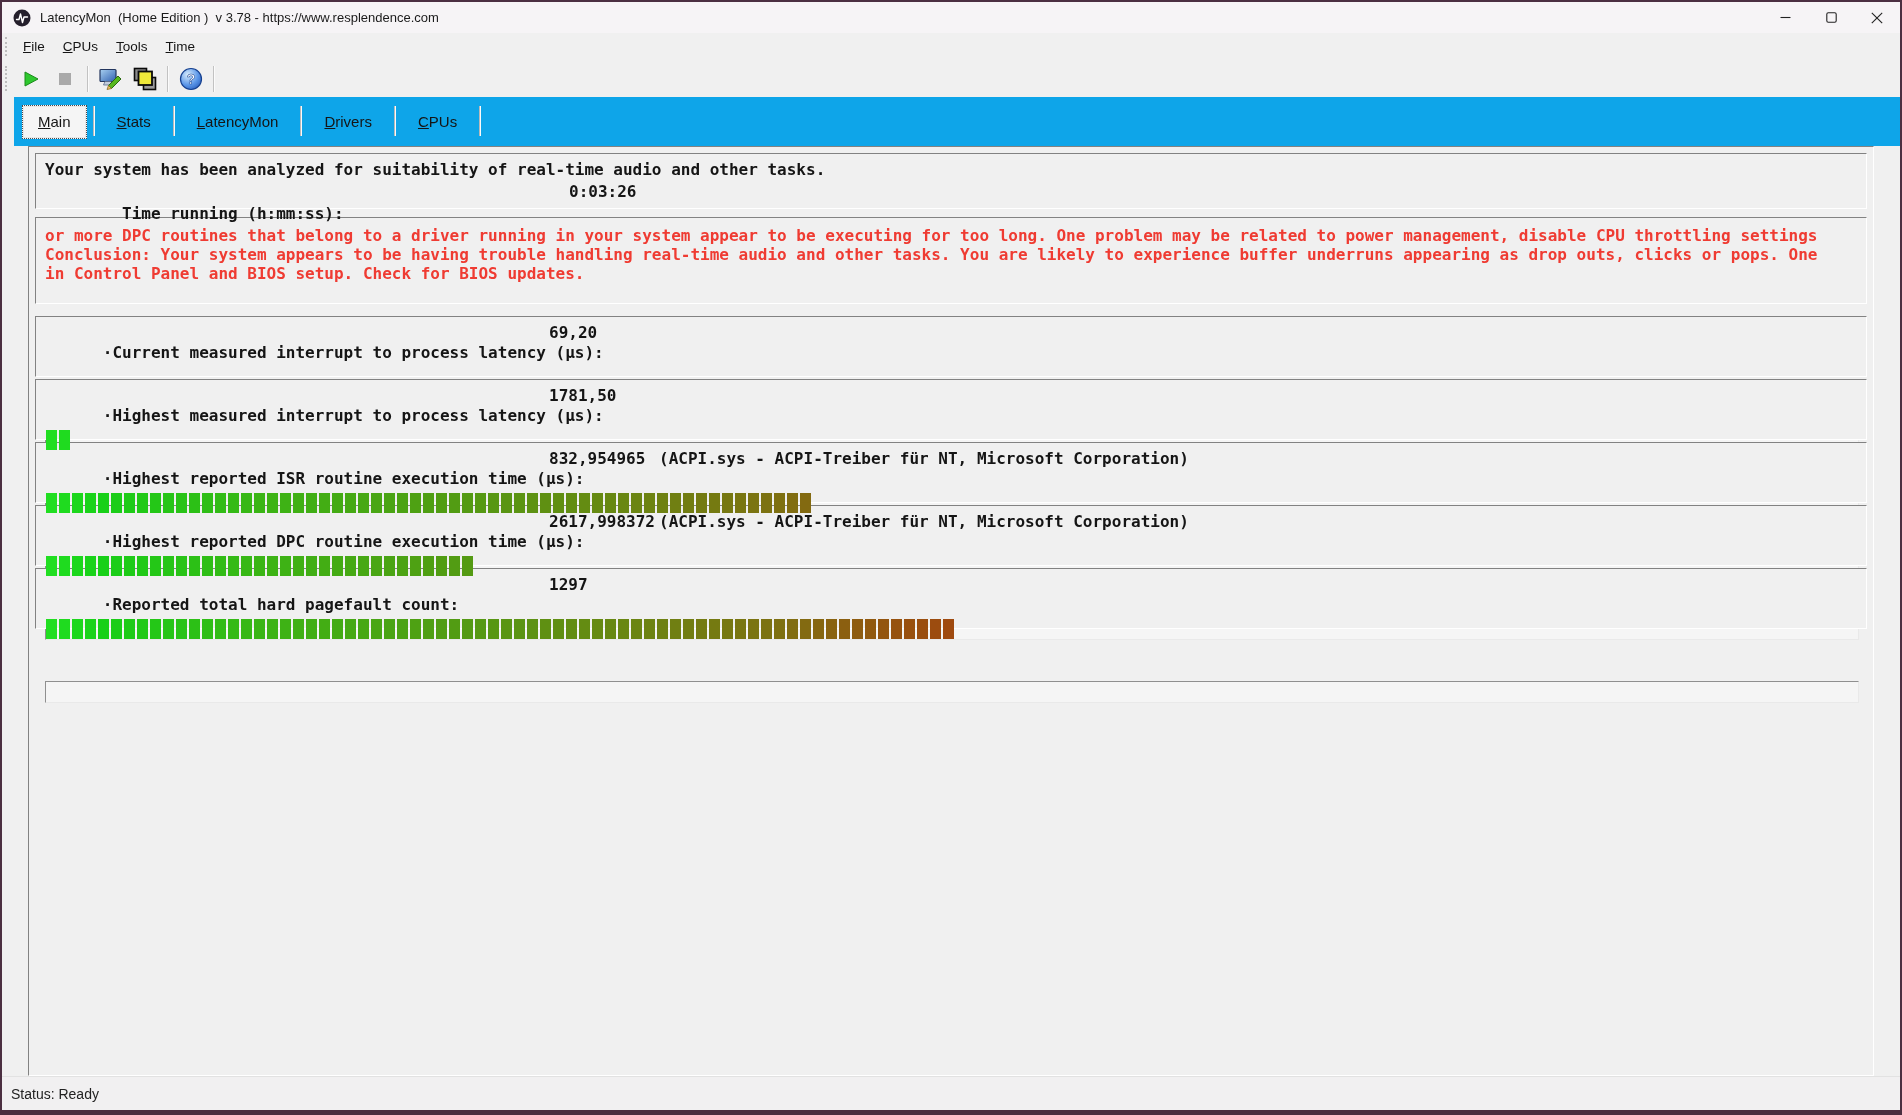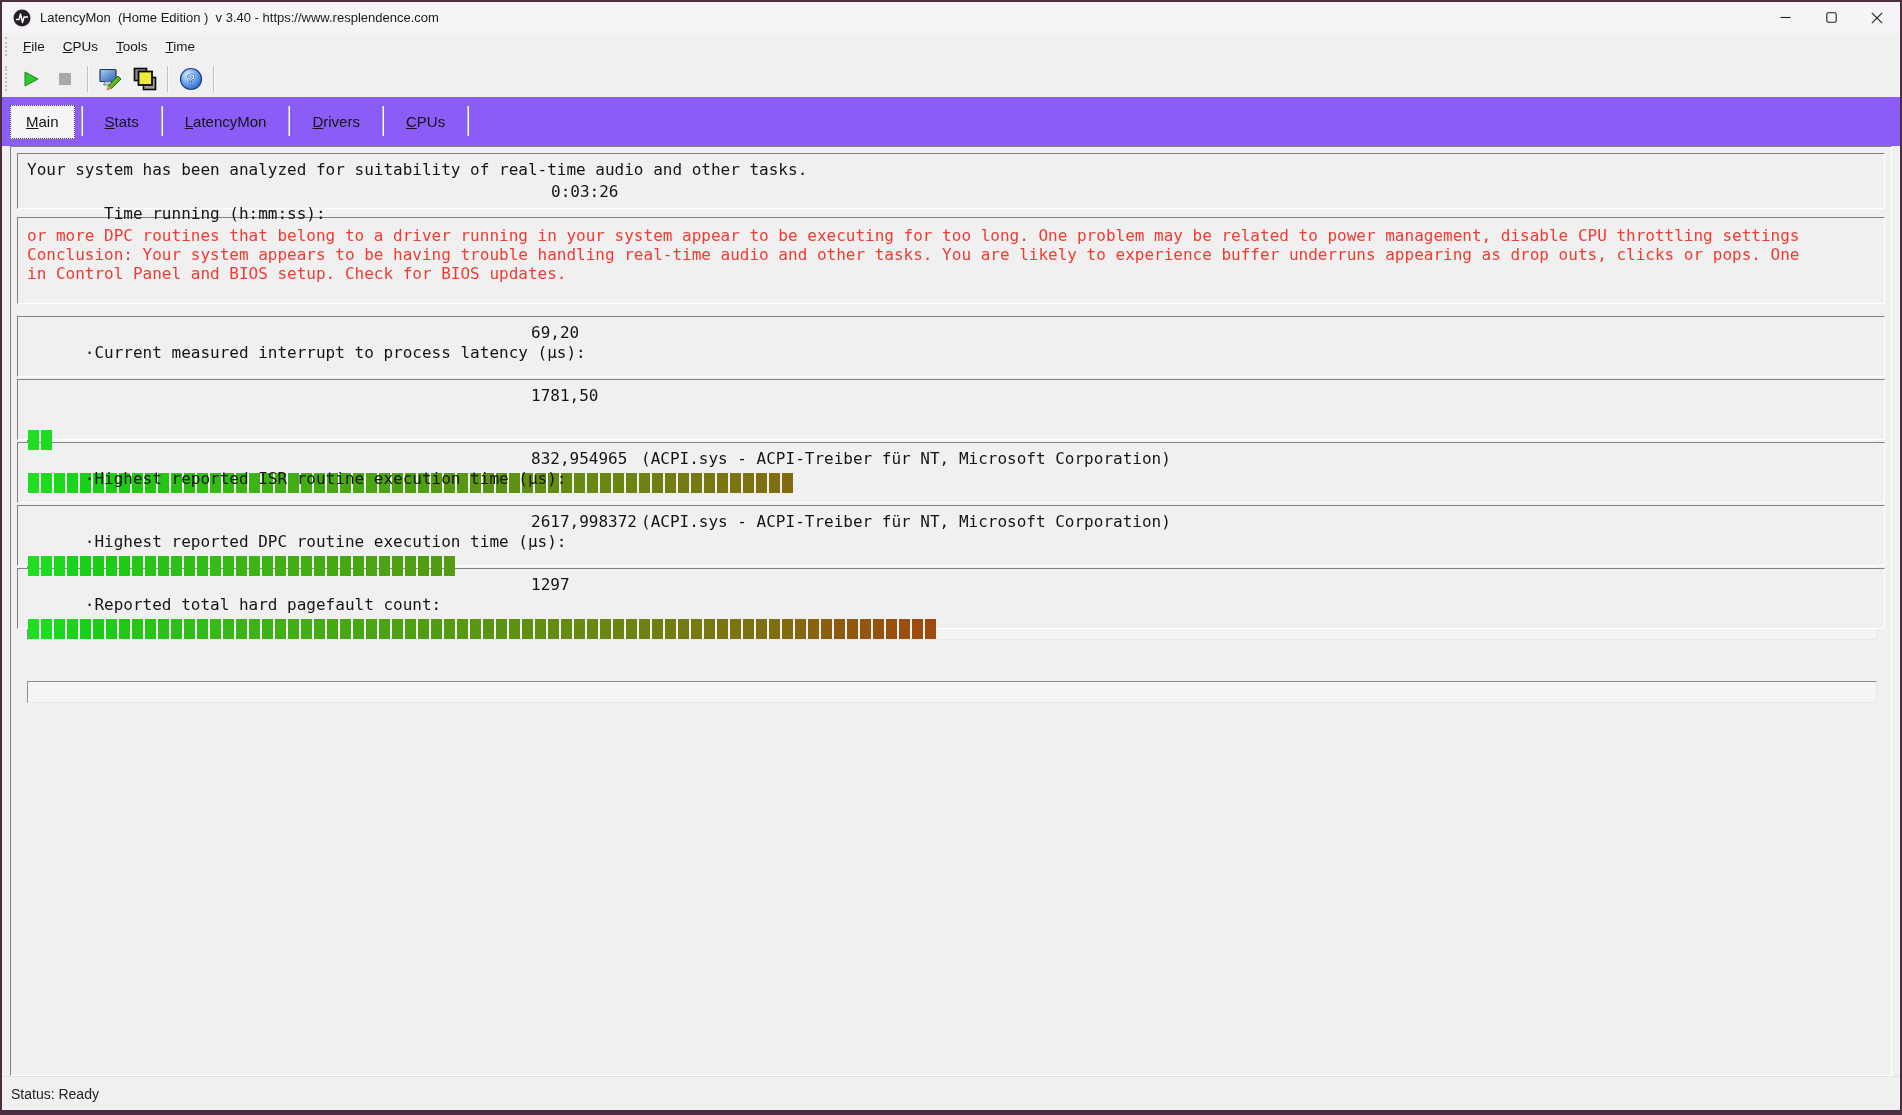--- a/index.html
+++ b/index.html
@@ -45,41 +45,43 @@
     content:""; position:absolute; left:3px; top:6px; bottom:6px; width:3px;
     border-left:2px dotted #bdbdbd;
   }
   .tool-btn {
     width:34px; height:30px; display:flex; align-items:center; justify-content:center;
     border:1px solid transparent;
   }
   .tool-sep { width:2px; height:26px; margin:0 5px; border-left:1px solid #c2c2c2; border-right:1px solid #fbfbfb; }
   
   .tabbar {
-    height:49px; display:flex; align-items:flex-start; background:#8b5cf6;
+    height:49px; display:flex; align-items:flex-start; background:#0ea5e9;
     padding:8px 0 0 8px;
+    margin-left:12px;
   }
   .tab {
     font-size:15px; padding:7px 15px 8px 15px; position:relative;
     border:1px dotted transparent;
   }
   .tab .tab-label { display:inline-block; }
   .tab .tab-label::first-letter { text-decoration:underline; }
   .tab.active {
     border:1px dotted #4a4a4a; background:#f5f5f5;
     box-shadow:0 0 0 1px #e8e8e8 inset;
   }
   .tabbar .tab-sep { width:2px; height:30px; margin:1px 6px 0 6px; border-left:1px solid #b9b9b9; border-right:1px solid #fafafa; }
   
   .content {
-    flex:1 1 auto; margin:0 8px; background:#f0f0f0;
+    flex:1 1 auto; margin:0 26px; background:#f0f0f0;
     border:1px solid; border-color:#828282 #ffffff #ffffff #828282;
     padding:6px; overflow:hidden;
     font-family:"DejaVu Sans Mono","Liberation Mono",monospace;
     font-size:16px;
+    font-weight:bold;
   }
   .sunken-box {
     border:1px solid; border-color:#828282 #ffffff #ffffff #828282;
     background:#f0f0f0;
   }
   .analysis-box { height:56px; padding:5px 9px; line-height:22px; margin-bottom:8px; }
   .analysis-line { white-space:pre; position:relative; }
   .time-value { position:absolute; left:524px; top:0; }
   .conclusion-box { height:87px; padding:8px 9px; margin-bottom:12px; line-height:19px; }
   .conclusion-line { white-space:pre; }
@@ -106,21 +108,21 @@
 </head>
 <body>
 
 <div class="window">
 
   <div class="titlebar">
     <svg class="app-icon" viewBox="0 0 18 18">
       <circle cx="9" cy="9" r="8.5" fill="#241f2b"></circle>
       <polyline points="3.5,10.5 6,10.5 7.5,5 9.5,13.5 11,8 14.5,8" fill="none" stroke="#ffffff" stroke-width="1.4" stroke-linejoin="round" stroke-linecap="round"></polyline>
     </svg>
-    <span class="title-text">LatencyMon  (Home Edition )  v 3.40 - https://www.resplendence.com</span>
+    <span class="title-text">LatencyMon  (Home Edition )  v 3.78 - https://www.resplendence.com</span>
     <div class="win-controls">
       <div class="win-btn">
         <svg width="11" height="11" viewBox="0 0 11 11">
           <line x1="0.5" y1="5.5" x2="10.5" y2="5.5" stroke="#222" stroke-width="1.1"></line>
         </svg>
       </div>
       <div class="win-btn">
         <svg width="11" height="11" viewBox="0 0 11 11">
           <rect x="0.8" y="0.8" width="9.4" height="9.4" rx="1.5" fill="none" stroke="#222" stroke-width="1.1"></rect>
         </svg>
@@ -228,20 +230,21 @@
       <span class="row-info"></span>
     </div>
     <div class="bar-track">
             <div class="bar-seg" style="background: rgb(33, 222, 33);"></div>
             <div class="bar-seg" style="background: rgb(31, 219, 31);"></div>
           </div>
   </div>
 
   <div class="sunken-box row-box">
     <div class="row-label">
+      <span>·Highest measured interrupt to process latency (µs):</span>
       <span class="row-value">1781,50</span>
       <span class="row-info"></span>
     </div>
     <div class="bar-track">
             <div class="bar-seg" style="background: rgb(33, 222, 33);"></div>
             <div class="bar-seg" style="background: rgb(31, 219, 31);"></div>
             <div class="bar-seg" style="background: rgb(28, 215, 28);"></div>
             <div class="bar-seg" style="background: rgb(26, 211, 26);"></div>
             <div class="bar-seg" style="background: rgb(24, 208, 24);"></div>
             <div class="bar-seg" style="background: rgb(27, 205, 24);"></div>

